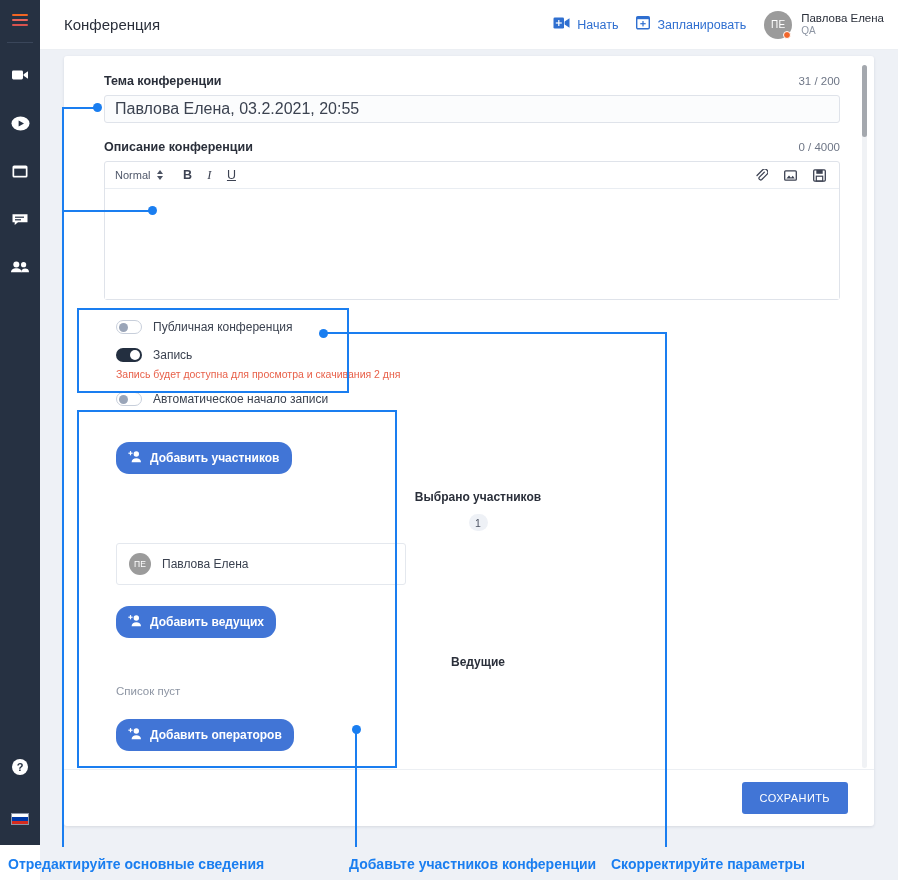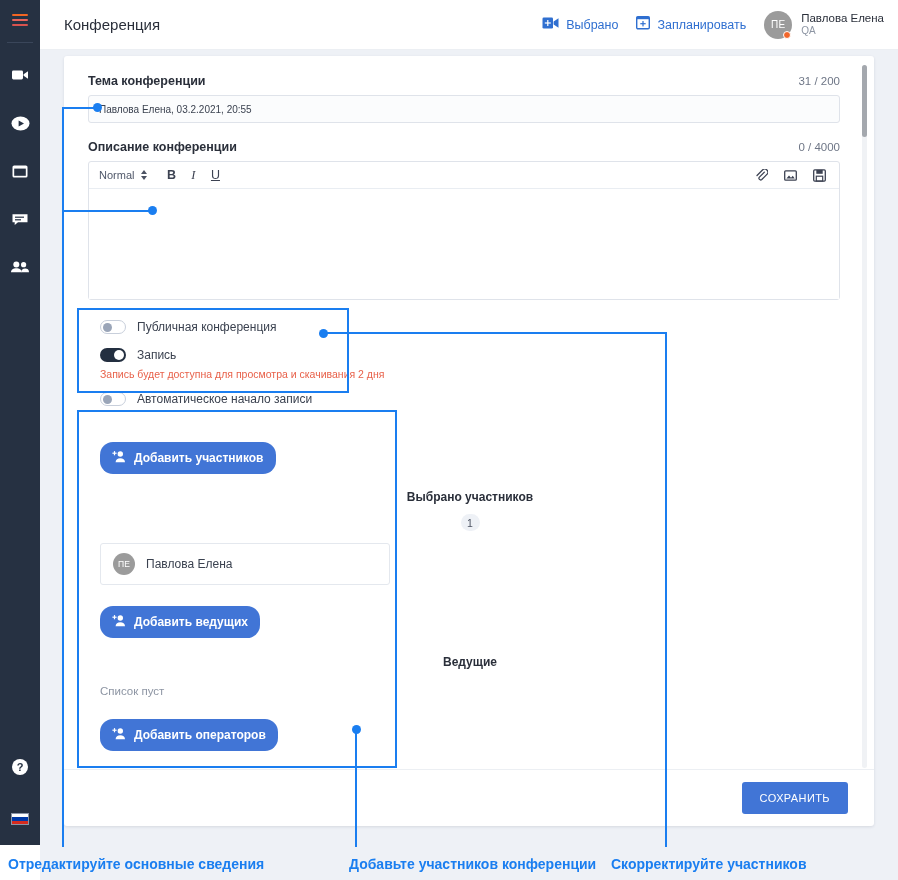--- a/index.html
+++ b/index.html
@@ -79,27 +79,27 @@
     border-top: 1px solid #eceff3; display: flex; align-items: center; justify-content: flex-end;
     padding-right: 26px;
   }
   .btn-save {
     background: #4175d6; color: #ffffff; border: none; border-radius: 3px;
     font-size: 11px; letter-spacing: .4px; padding: 10px 18px; cursor: pointer;
     font-family: inherit;
   }
 
   
-  .form { padding: 18px 34px 0 24px; }
+  .form { padding: 18px 34px 0 40px; }
   .field-head { display: flex; align-items: baseline; margin-bottom: 7px; }
   .field-label { font-size: 12.5px; font-weight: bold; color: #2a2f3a; }
   .field-count { margin-left: auto; font-size: 11.5px; color: #6e7686; }
   .text-input {
     width: 100%; height: 28px; border: 1px solid #dfe3ea; border-radius: 3px;
-    background: #fbfcfd; padding: 0 10px; font-size: 10px; color: #3b4250;
+    background: #fbfcfd; padding: 0 10px; font-size: 16px; color: #3b4250;
     font-family: inherit; outline: none;
   }
   .spacer-16 { height: 17px; }
 
   .editor { border: 1px solid #dfe3ea; border-radius: 3px; background: #ffffff; }
   .editor-toolbar {
     height: 27px; border-bottom: 1px solid #e9edf2; display: flex; align-items: center;
     padding: 0 10px; gap: 0px;
   }
   .tb-normal { font-size: 11px; color: #50586a; }
@@ -258,21 +258,21 @@
 
       <div class="hdr-action">
         <span>
           <svg width="17" height="14" viewBox="0 0 17 14">
               <rect x="0.5" y="1.5" width="10.5" height="11" rx="1.3" fill="#2f6fd0"></rect>
               <path d="M11.6 5.6 L16.5 2.3 V11.7 L11.6 8.4 Z" fill="#2f6fd0"></path>
               <rect x="5.2" y="4" width="1.2" height="6" fill="#ffffff"></rect>
               <rect x="2.8" y="6.4" width="6" height="1.2" fill="#ffffff"></rect>
             </svg>
         </span>
-        <span class="lbl">Выбрано</span>
+        <span class="lbl">Начать</span>
       </div>
 
       <div class="hdr-action">
         <span>
           <svg width="14" height="15" viewBox="0 0 14 15">
               <rect x="0.7" y="1.6" width="12.6" height="12.2" rx="1.3" fill="none" stroke="#2f6fd0" stroke-width="1.4"></rect>
               <rect x="0.7" y="1.6" width="12.6" height="2.6" fill="#2f6fd0"></rect>
               <rect x="6.4" y="6" width="1.2" height="5.4" fill="#2f6fd0"></rect>
               <rect x="4.3" y="8.1" width="5.4" height="1.2" fill="#2f6fd0"></rect>
             </svg>
@@ -473,21 +473,21 @@
     <div class="a-dot" style="left:93px; top:103px;"></div>
     <div class="a-line" style="left:62px; top:210px; width:90px; height:2px;"></div>
     <div class="a-dot" style="left:148px; top:206px;"></div>
     <div class="a-line" style="left:62px; top:107px; width:2px; height:740px;"></div>
     <div class="a-text" style="left:8px; top:856px;">Отредактируйте основные сведения</div>
 
     <div class="a-box" style="left:77px; top:308px; width:272px; height:85px;"></div>
     <div class="a-dot" style="left:319px; top:329px;"></div>
     <div class="a-line" style="left:323px; top:332px; width:344px; height:2px;"></div>
     <div class="a-line" style="left:665px; top:332px; width:2px; height:515px;"></div>
-    <div class="a-text" style="left:611px; top:856px;">Скорректируйте участников</div>
+    <div class="a-text" style="left:611px; top:856px;">Скорректируйте параметры</div>
 
     <div class="a-box" style="left:77px; top:410px; width:320px; height:358px;"></div>
     <div class="a-dot" style="left:352px; top:725px;"></div>
     <div class="a-line" style="left:355px; top:729px; width:2px; height:118px;"></div>
     <div class="a-text" style="left:313px; top:856px;margin-left:36px;">Добавьте участников конференции</div>
 
   </div>
 
 </div>
 

